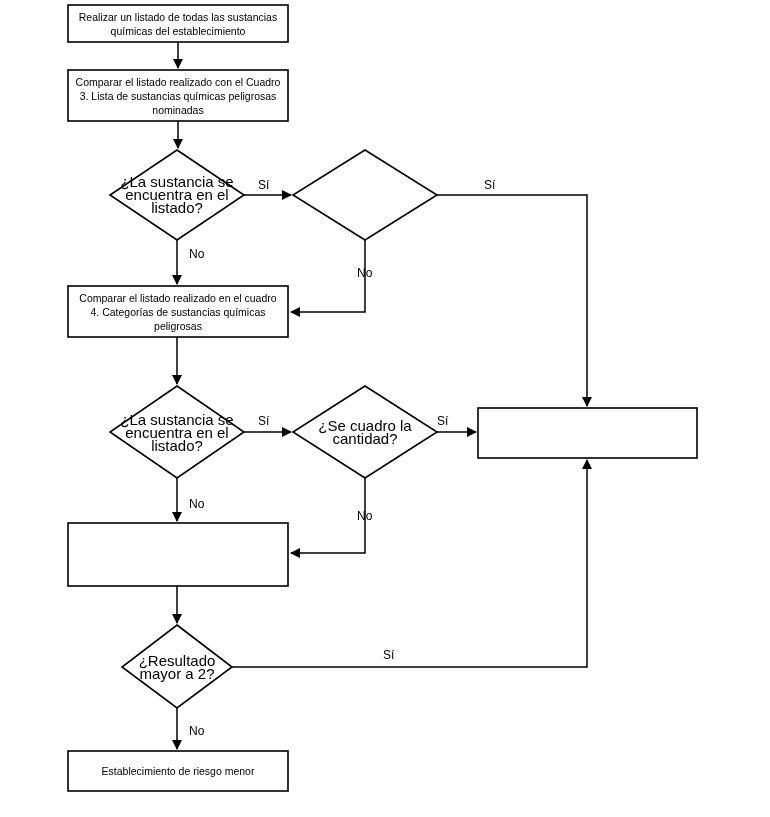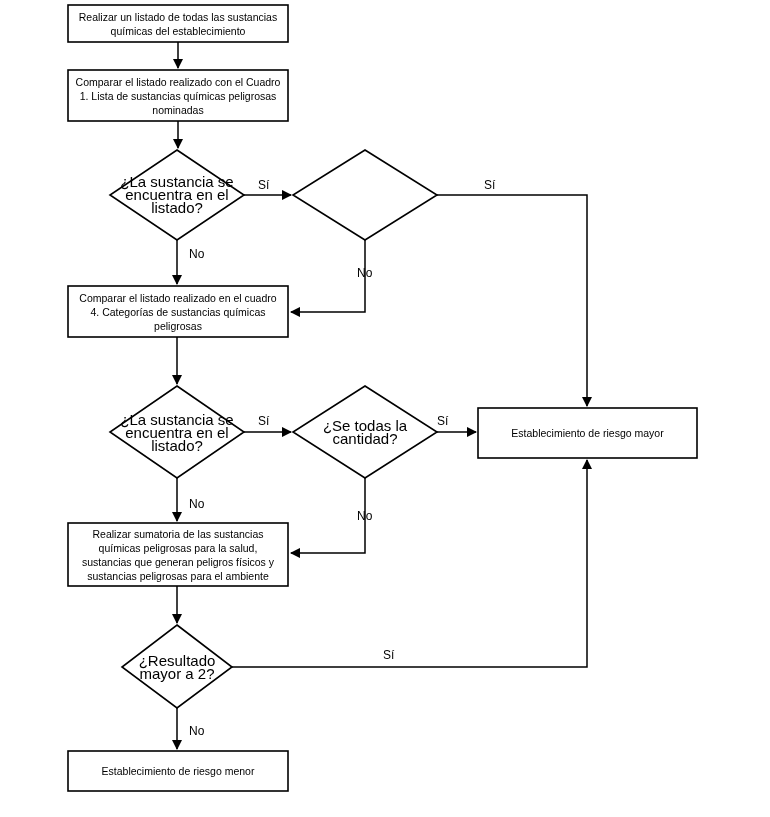--- a/index.html
+++ b/index.html
@@ -129,34 +129,32 @@
 
     <path class="conn-line" d="M 177 586 L 177 623" marker-end="url(#arrowhead)"></path>
 
     <path class="conn-line" d="M 232 667 L 587 667 L 587 460" marker-end="url(#arrowhead)"></path>
 
     <path class="conn-line" d="M 177 708 L 177 749" marker-end="url(#arrowhead)"></path>
   </svg>
 
   <div class="node-text process" style="left:68px; top:5px; width:220px; height:37px;">Realizar un listado de todas las sustancias químicas del establecimiento</div>
 
-  <div class="node-text process" style="left:68px; top:70px; width:220px; height:51px;">Comparar el listado realizado con el Cuadro 1. Lista de sustancias químicas peligrosas nominadas</div>
+  <div class="node-text process" style="left:68px; top:70px; width:220px; height:51px;">Comparar el listado realizado con el Cuadro 3. Lista de sustancias químicas peligrosas nominadas</div>
 
   <div class="node-text decision" style="left:117px; top:172px; width:120px; height:44px;">¿La sustancia se encuentra en el listado?</div>
 
 
   <div class="node-text process" style="left:68px; top:286px; width:220px; height:51px;">Comparar el listado realizado en el cuadro 4. Categorías de sustancias químicas peligrosas</div>
 
   <div class="node-text decision" style="left:117px; top:410px; width:120px; height:44px;">¿La sustancia se encuentra en el listado?</div>
 
-  <div class="node-text decision" style="left:308px; top:416px; width:114px; height:32px;">¿Se todas la cantidad?</div>
+  <div class="node-text decision" style="left:308px; top:416px; width:114px; height:32px;">¿Se cuadro la cantidad?</div>
 
-  <div class="node-text process" style="left:478px; top:408px; width:219px; height:50px;">Establecimiento de riesgo mayor</div>
 
-  <div class="node-text process" style="left:68px; top:523px; width:220px; height:63px;">Realizar sumatoria de las sustancias químicas peligrosas para la salud, sustancias que generan peligros físicos y sustancias peligrosas para el ambiente</div>
 
   <div class="node-text decision" style="left:132px; top:651px; width:90px; height:32px;">¿Resultado mayor a 2?</div>
 
   <div class="node-text process" style="left:68px; top:751px; width:220px; height:40px;">Establecimiento de riesgo menor</div>
 
   <div class="edge-label" style="left:258px; top:178px;">Sí</div>
 
   <div class="edge-label" style="left:484px; top:178px;">Sí</div>
 
   <div class="edge-label" style="left:189px; top:247px;">No</div>

